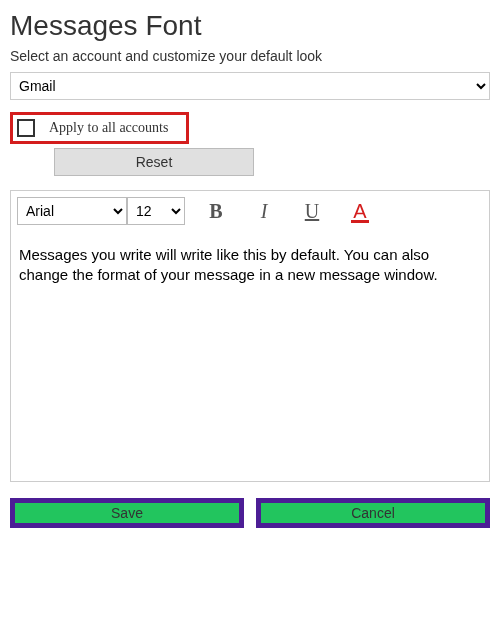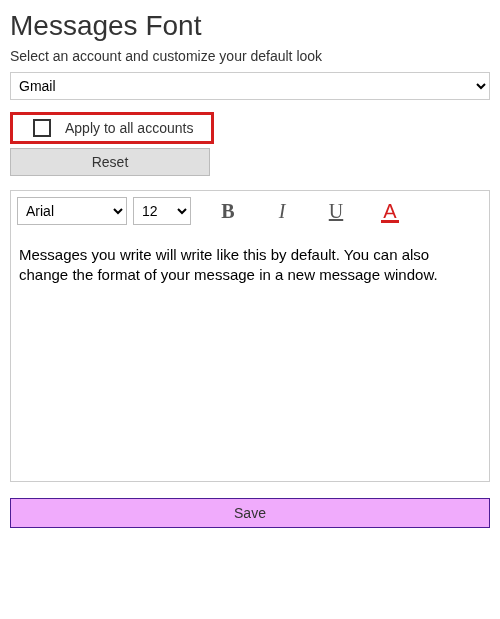--- a/index.html
+++ b/index.html
@@ -29,22 +29,23 @@
     border: 1px solid #ccc;
     background: #fff;
     font-family: inherit;
     font-size: 14px;
     padding: 2px 4px;
   }
   .apply-row {
     display: inline-flex;
     align-items: center;
     margin-top: 12px;
-    padding: 4px 18px 4px 20px;
+    padding: 4px 18px 4px 4px;
     border: 3px solid #d41d1d;
+    font-family: Liberation Serif, serif;
   }
   .apply-checkbox {
     width: 18px;
     height: 18px;
     border: 2px solid #333;
     background: #fff;
     margin-right: 14px;
   }
   .apply-label {
     font-size: 14px;
@@ -54,30 +55,30 @@
     display: block;
     width: 200px;
     height: 28px;
     margin-top: 4px;
     border: 1px solid #bbb;
     background: #e0e0e0;
     font-family: inherit;
     font-size: 14px;
     color: #333;
     text-align: center;
+    margin-left: 44px;
   }
   .editor-box {
     border: 1px solid #ccc;
     margin-top: 14px;
   }
   .toolbar {
     display: flex;
     align-items: center;
     padding: 6px;
-    gap: 6px;
   }
   .font-family-select, .font-size-select {
     height: 28px;
     border: 1px solid #bbb;
     background: #fff;
     font-family: inherit;
     font-size: 14px;
     padding: 2px 4px;
   }
   .font-family-select { width: 110px; }
@@ -123,22 +124,22 @@
     color: #000;
   }
   .button-row {
     display: flex;
     gap: 12px;
     margin-top: 16px;
   }
   .save-btn, .cancel-btn {
     flex: 1;
     height: 30px;
-    border: 1px solid #4c1d95;
-    background: #f0abfc;
+    border: 5px solid #4c1d95;
+    background: #22c55e;
     font-family: inherit;
     font-size: 14px;
     color: #333;
     text-align: center;
   }
 </style>
 </head>
 <body>
 
 
@@ -168,16 +169,17 @@
     <button class="fmt-btn fmt-bold">B</button>
     <button class="fmt-btn fmt-italic">I</button>
     <button class="fmt-btn fmt-underline">U</button>
     <button class="fmt-btn fmt-color">A</button>
   </div>
   <div class="editor-area">Messages you write will write like this by default. You can also change the format of your message in a new message window.</div>
 </div>
 
 <div class="button-row">
   <button class="save-btn">Save</button>
+  <button class="cancel-btn">Cancel</button>
 </div>
 
 
 
 
 </body></html>

